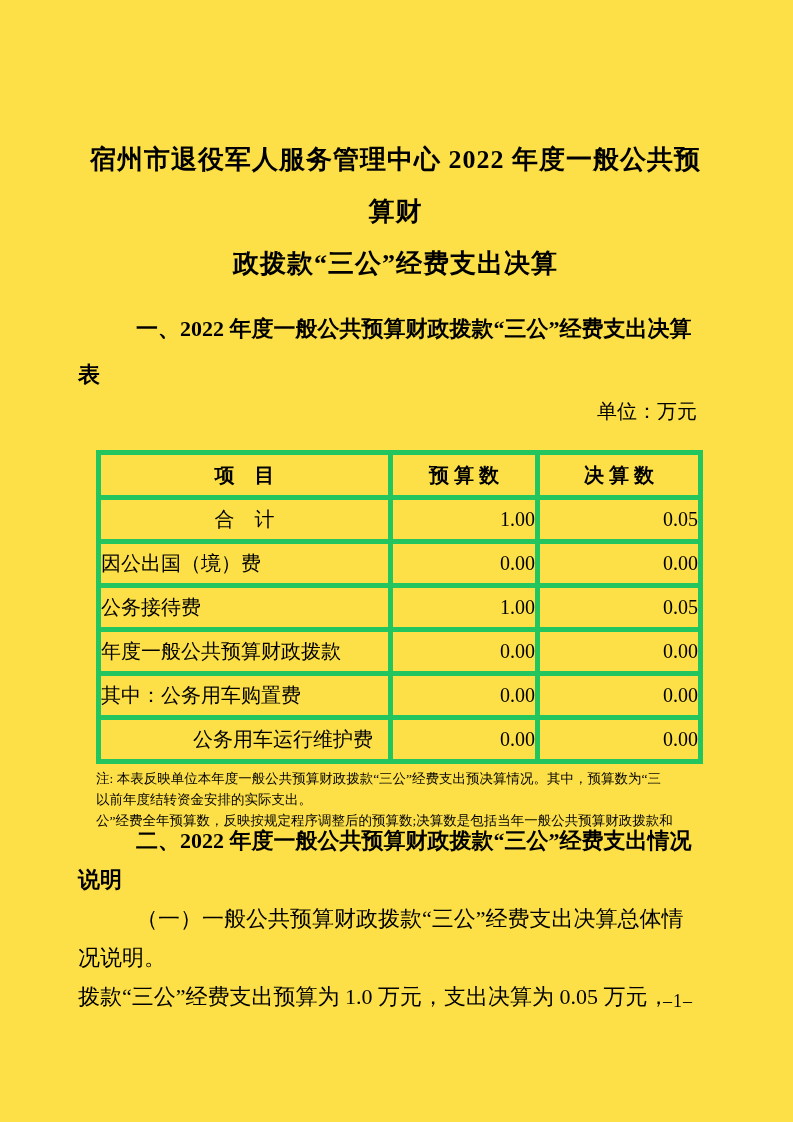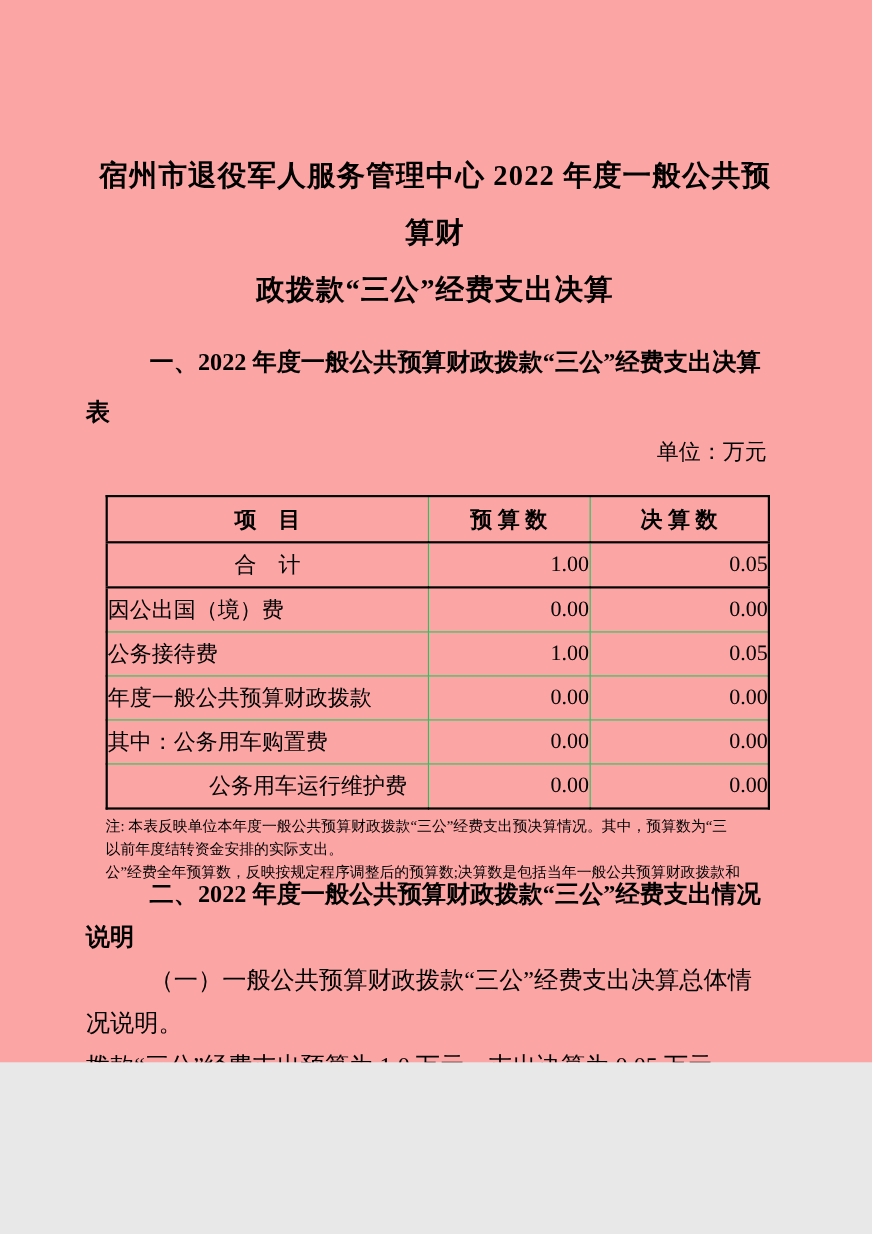--- a/index.html
+++ b/index.html
@@ -1,20 +1,20 @@
 <!DOCTYPE html>
 <html><head>
 <meta charset="utf-8">
 <style>
   html,body { margin:0; padding:0; background:#e8e8e8; }
   .page {
     position:relative;
-    width:793px; height:966px;
+    width:793px; height:1122px;
     margin:0 auto;
-    background:#fca5a5;
+    background:#fde047;
     color:#000;
     font-family:"Liberation Serif","DejaVu Serif",serif;
     box-sizing:border-box;
     padding:134px 80px 0 78px;
     overflow:hidden;
   }
   .doc-title {
     font-size:26px;
     font-weight:bold;
     text-align:center;
@@ -34,21 +34,21 @@
     text-align:right;
     padding-right:16px;
   }
   table.sg {
     border-collapse:collapse;
     table-layout:fixed;
     width:602px;
     margin:26px 0 0 18px;
     font-size:20px;
   }
-  table.sg, table.sg tr, table.sg th, table.sg td { border:1px solid #22c55e; }
+  table.sg, table.sg tr, table.sg th, table.sg td { border:5px solid #22c55e; }
   table.sg { border:2px solid #000; }
   table.sg thead tr { border-bottom:2px solid #000; }
   table.sg tr.total-row { border-bottom:2px solid #000; }
   table.sg th { height:40px; font-weight:bold; text-align:center; padding:0; }
   table.sg td { height:39px; padding:0; }
   td.item { text-align:left; padding-left:8px; }
   tr.total-row td { font-weight:normal;margin-left:39px; }
   tr.total-row td.item { text-align:center; padding-left:0; }
   td.num { text-align:right; padding-right:12px; }
   td.item.ind1 { }

